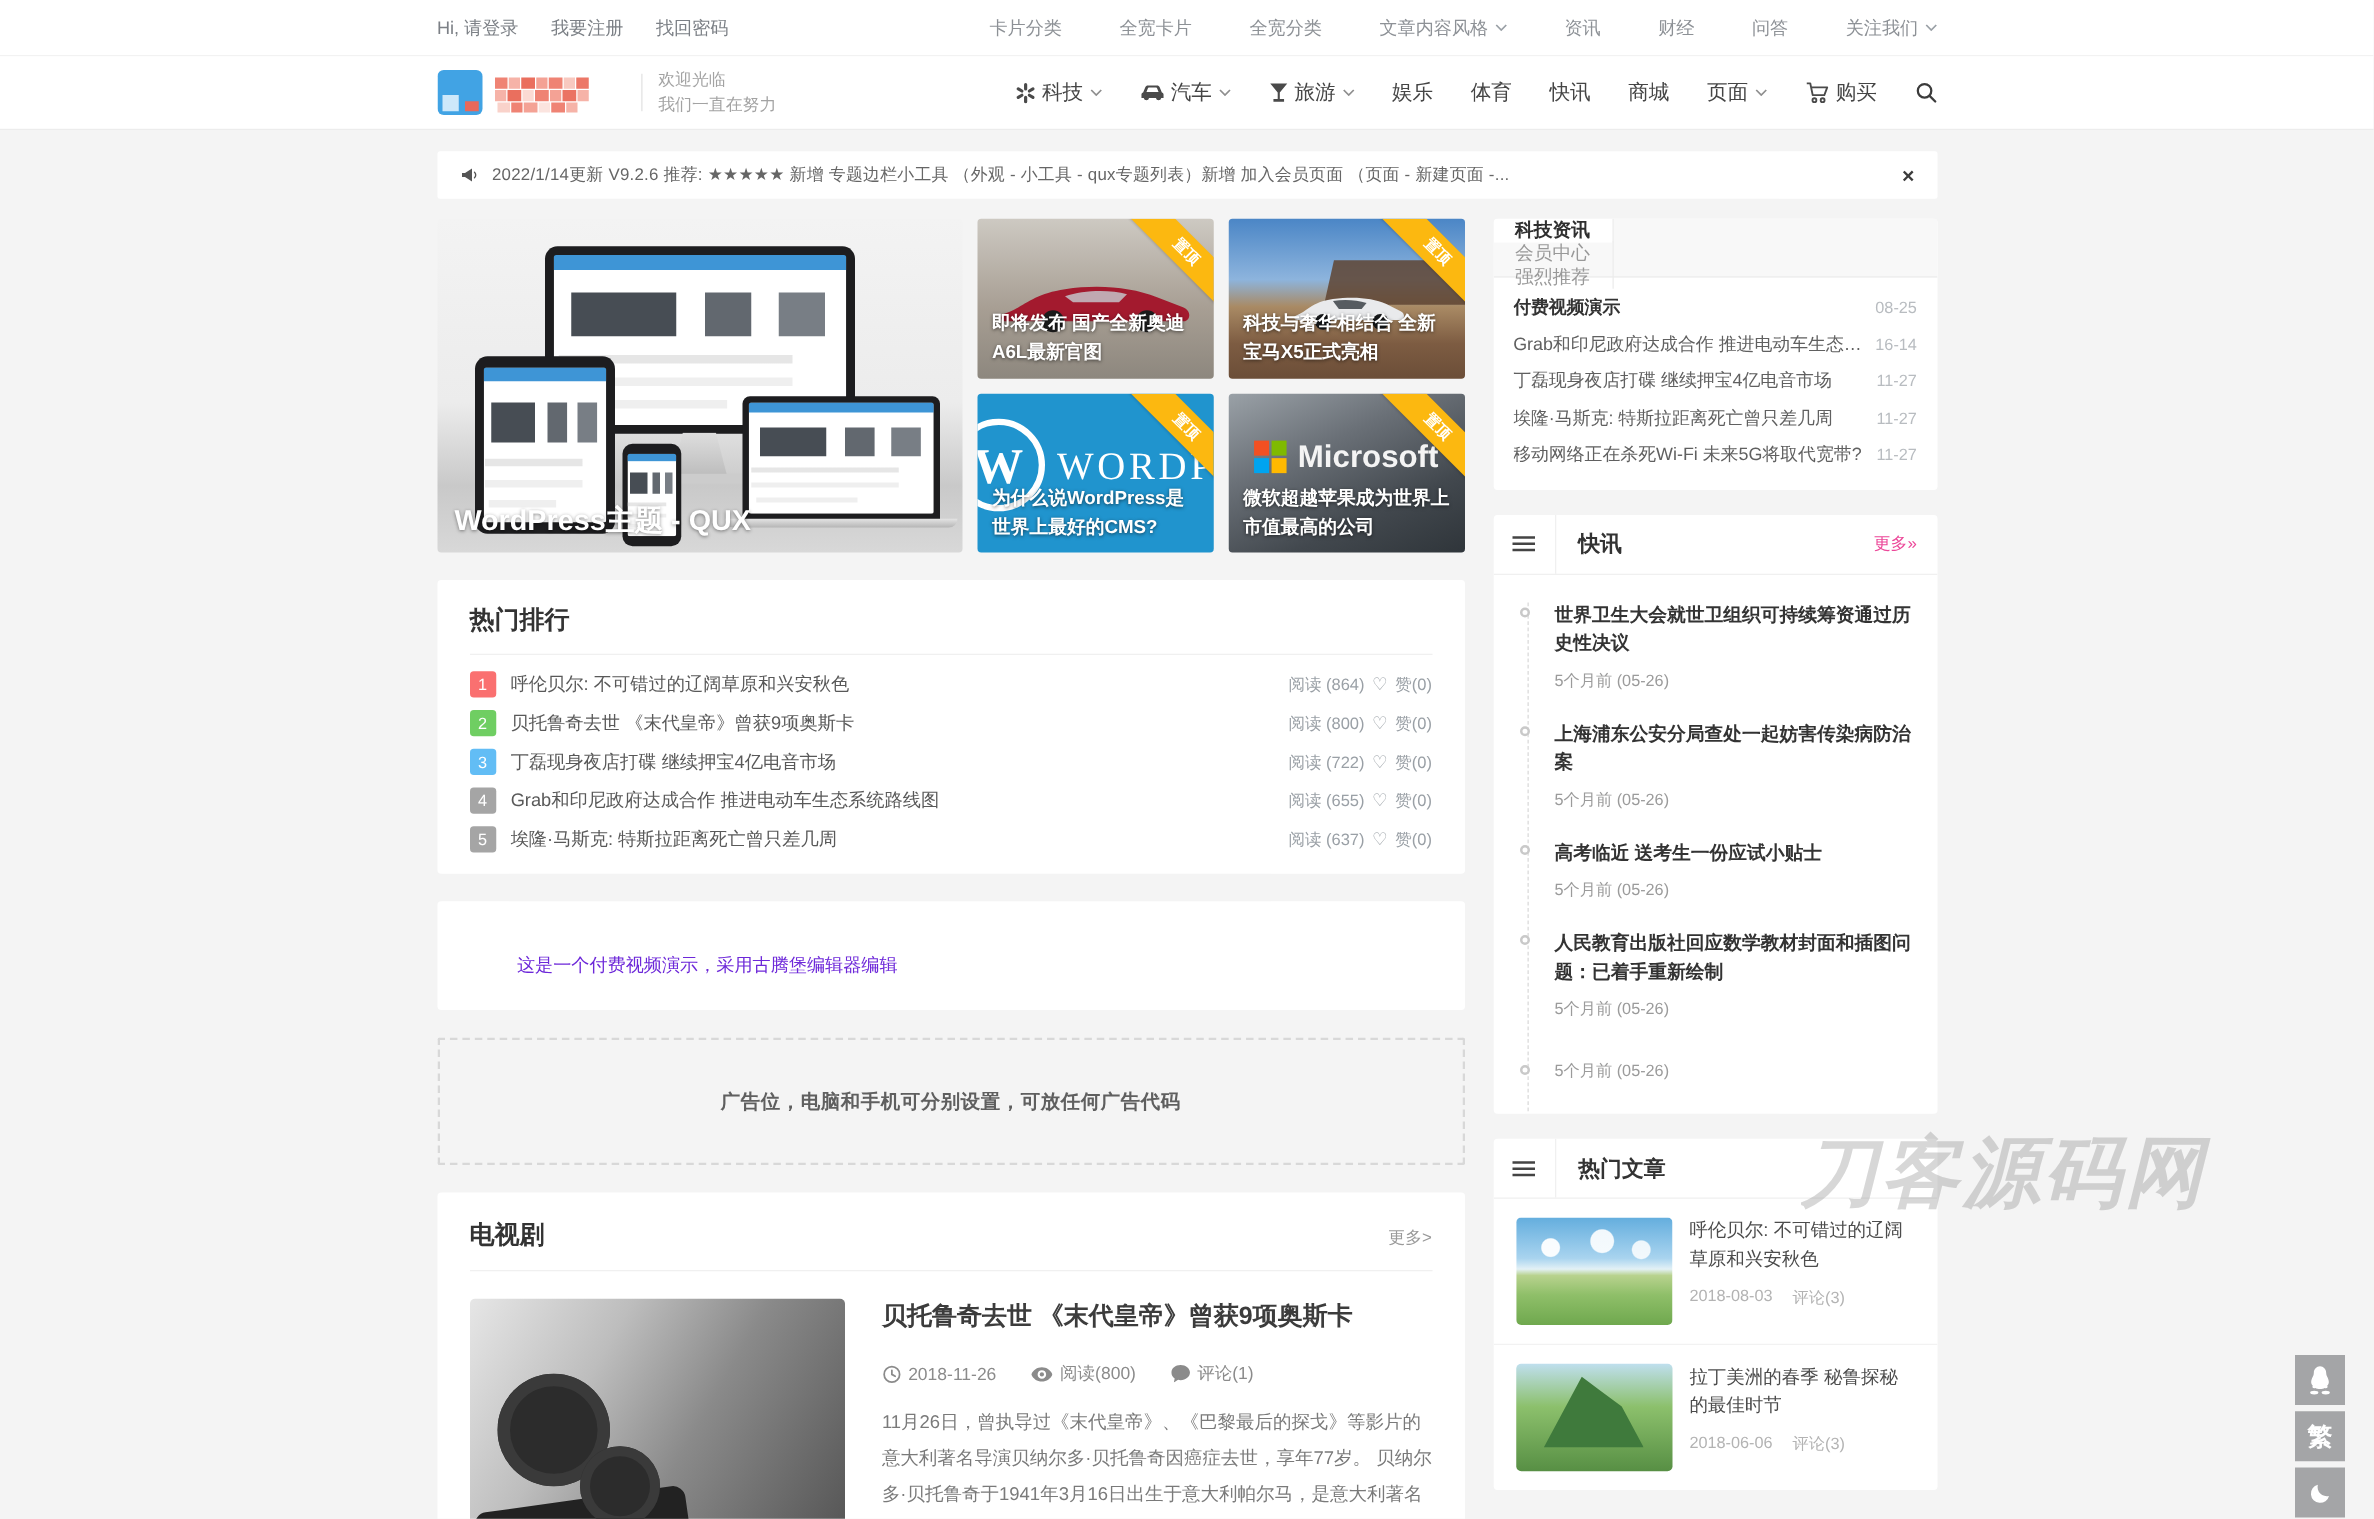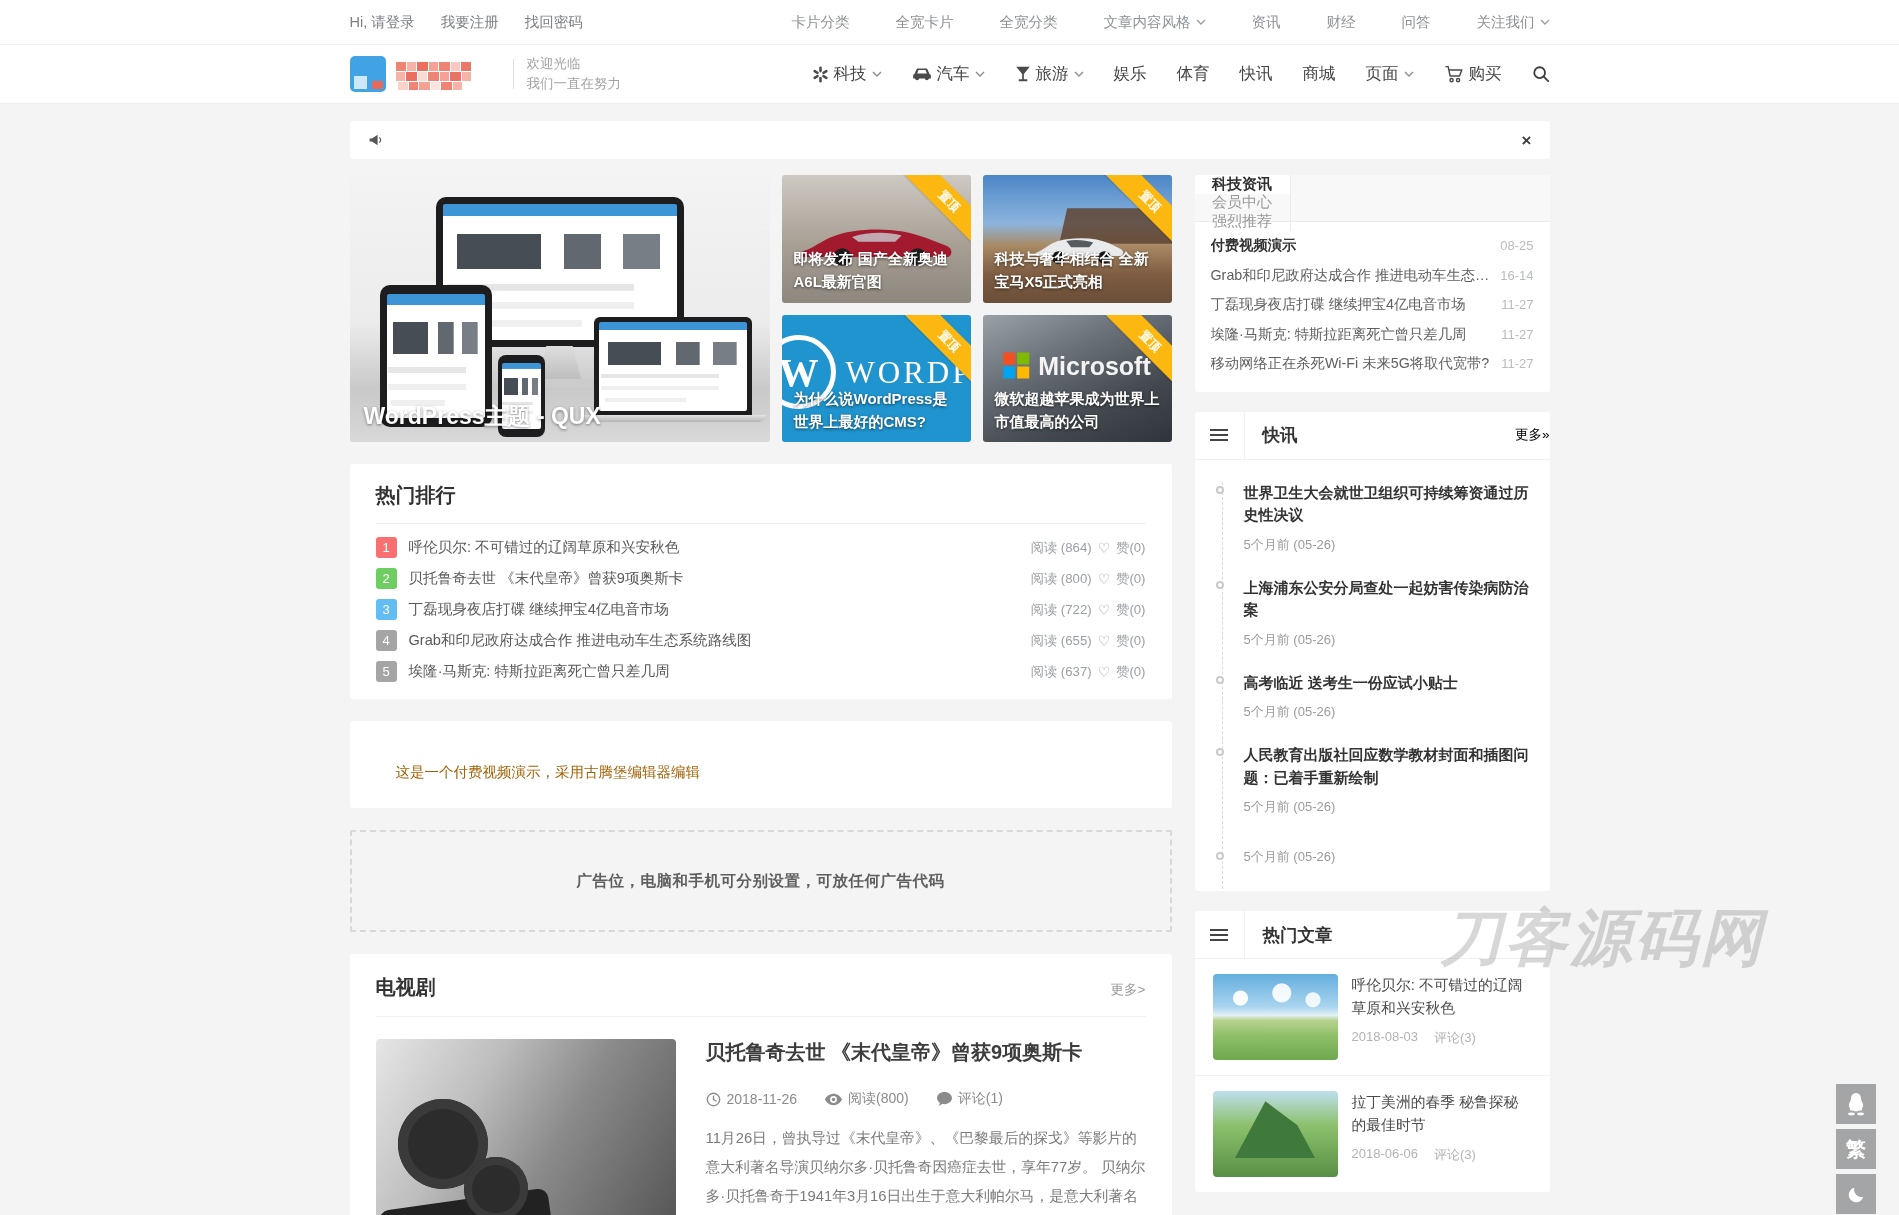--- a/index.html
+++ b/index.html
@@ -84,21 +84,21 @@
   .rk { width:21px; height:21px; border-radius:3px; color:#fff; font-size:13px; display:flex; align-items:center; justify-content:center; margin-right:12px; flex:none; }
   .rk1 { background:#fa7070; } .rk2 { background:#6fce62; } .rk3 { background:#62bdf5; } .rk4,.rk5 { background:#a5a5a5; }
   .rank-meta { margin-left:auto; color:#9aa0a6; font-size:13.2px; display:flex; align-items:center; gap:6px; white-space:nowrap; }
   .heart { font-size:14px; color:#9aa0a6; }
 
   
   .today-card { padding:24px 26px 26px; margin-bottom:22px; }
   .today-head { font-size:19px; font-weight:bold; }
   .today-tag { color:#f25443; }
   .today-title { color:#333; margin-left:8px; }
-  .today-desc { margin-top:18px; margin-left:20px; font-size:14.5px; color:#a16207; }
+  .today-desc { margin-top:18px; margin-left:38px; font-size:14.5px; color:#6d28d9; }
 
   
   .ad-box { border:2px dashed #d8d8d8; border-radius:2px; height:102px; display:flex; align-items:center; justify-content:center; color:#5f5f5f; font-weight:bold; font-size:15.5px; margin-bottom:22px; letter-spacing:.5px; }
 
   
   .tv-card { padding:20px 26px; height:340px; }
   .tv-head { display:flex; align-items:baseline; padding-bottom:15px; border-bottom:1px solid #f0f0f0; }
   .tv-more { margin-left:auto; font-size:13.5px; color:#9a9a9a; cursor:pointer; }
   .tv-article { margin-top:22px; display:flex; gap:30px; }
   .tv-photo { width:300px; height:240px; flex:none; border-radius:4px; position:relative; overflow:hidden;
@@ -122,21 +122,21 @@
   .tl-title { flex:1; font-size:14.3px; color:#606060; white-space:nowrap; overflow:hidden; text-overflow:ellipsis; }
   .tl-row.first .tl-title { font-weight:bold; color:#333; }
   .tl-date { color:#b8bcc0; font-size:13px; margin-left:10px; }
 
   .side-head { height:48px; display:flex; align-items:center; border-bottom:1px solid #f0f0f0; }
   .hamb { width:50px; height:100%; display:flex; align-items:center; justify-content:center; border-right:1px solid #f0f0f0; flex:none; }
   .hamb i { display:block; width:18px; height:2px; background:#444; position:relative; }
   .hamb i::before,.hamb i::after { content:""; position:absolute; left:0; width:18px; height:2px; background:#444; }
   .hamb i::before { top:-5px; } .hamb i::after { top:5px; }
   .side-title { margin-left:18px; font-size:17.5px; font-weight:bold; color:#333; }
-  .side-more { margin-left:auto; font-size:13.5px; color:#000000; cursor:pointer; }
+  .side-more { margin-left:auto; margin-right:16px; font-size:13.5px; color:#ec4899; cursor:pointer; }
 
   .flash-body { padding:22px 16px 2px 0; }
   .timeline { margin-left:27px; border-left:1px dashed #d9d9d9; }
   .f-item { position:relative; padding-left:21px; padding-bottom:23px; cursor:pointer; }
   .f-dot { position:absolute; left:-7px; top:4px; width:8px; height:8px; border-radius:50%; background:#fff; border:2.5px solid #c9c9c9; }
   .f-title { font-size:15px; font-weight:bold; color:#333; line-height:1.5; }
   .f-time { margin-top:9px; font-size:13px; color:#9b9b9b; }
 
   .p-item { display:flex; gap:14px; padding:15px 18px; border-bottom:1px solid #f2f2f2; cursor:pointer; }
   .p-item:last-child { border-bottom:none; }
@@ -318,20 +318,21 @@
 </div>
 
 <div class="w announce">
   <div class="announce-bar">
     <span>
         <svg width="16" height="16" viewBox="0 0 20 20">
           <path fill="#555" d="M2 8v4h3l7 4.5v-13L5 8H2z"></path>
           <path d="M14.5 7.2c1.6 1.4 1.6 4.2 0 5.6" fill="none" stroke="#555" stroke-width="1.4" stroke-linecap="round"></path>
         </svg>
       </span>
+    <span class="txt">2022/1/14更新 V9.2.6 推荐: ★★★★★ 新增 专题边栏小工具 （外观 - 小工具 - qux专题列表）新增 加入会员页面 （页面 - 新建页面 -...</span>
     <span class="announce-close">×</span>
   </div>
 </div>
 
 <div class="w main">
 
   <div class="col-main">
 
     <div class="hero">
       <div class="slider">

